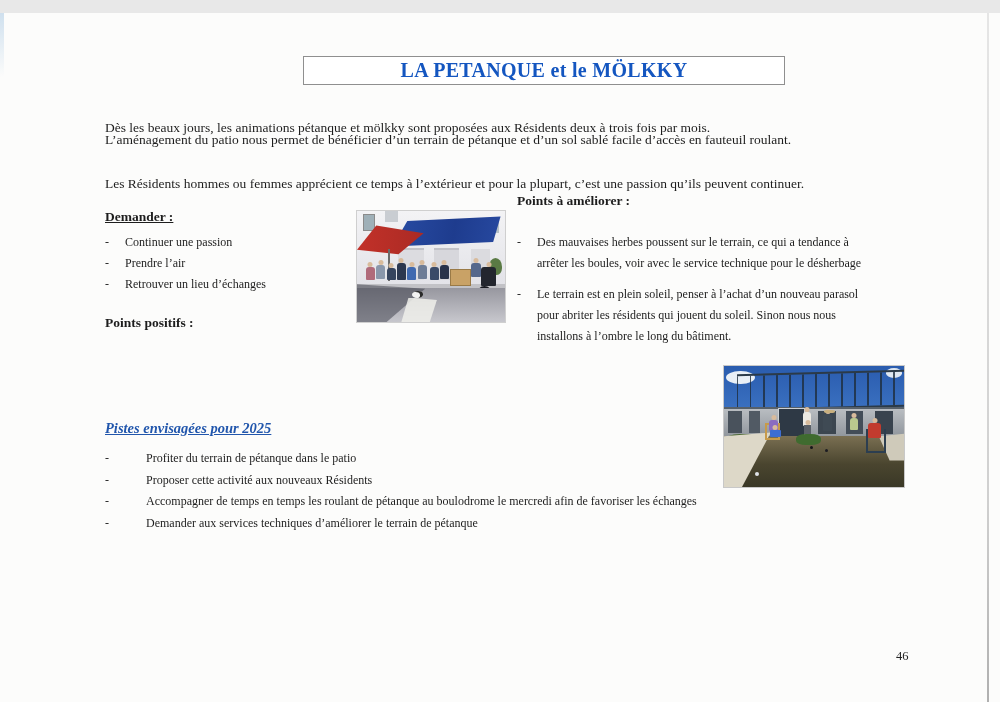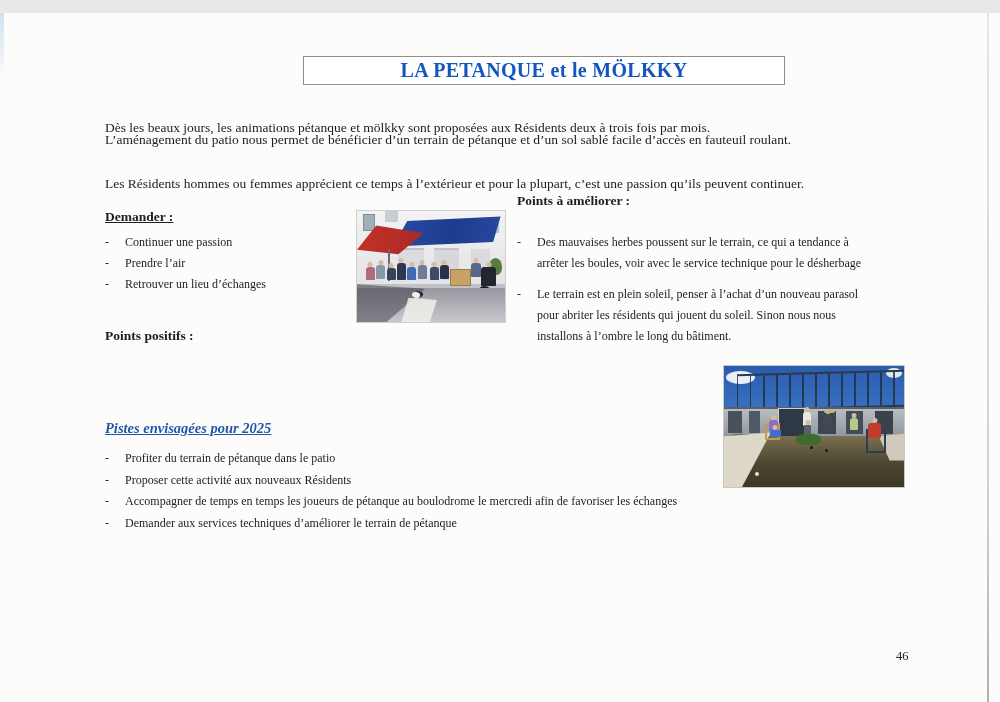--- a/index.html
+++ b/index.html
@@ -17,33 +17,33 @@
   .title-text{
     font-size:20px;font-weight:bold;color:#1456c0;letter-spacing:.3px;
     white-space:nowrap;
   }
   
   .intro{position:absolute;left:105px;width:830px;margin:0;font-size:13.5px;line-height:16px;}
   .i1{top:107px;} .i2{top:119px;} .i3{top:163px;}
   .h{position:absolute;margin:0;font-size:13.5px;font-weight:bold;color:#1d1d1d;}
   .h-obj{left:105px;top:196px;text-decoration:underline;}
   .h-amel{left:517px;top:180px;}
-  .h-pos{left:105px;top:315px;}
+  .h-pos{left:105px;top:302px;}
   .h-pistes{left:105px;top:407px;color:#2156ac;font-style:italic;font-size:14.5px;text-decoration:underline;}
   .list{position:absolute;font-size:12px;}
   .li{display:flex;align-items:flex-start;line-height:21px;}
   .dash{flex:0 0 20px;}
   .dash::before{content:"-";}
   .list-obj{left:105px;top:219px;}
   .list-amel{left:517px;top:219px;width:366px;}
   .list-amel .li{margin-bottom:10px;}
   .list-pos{left:105px;top:324px;width:420px;}
   .list-pos .li{margin-bottom:8px;}
   .list-pistes{left:105px;top:435px;width:815px;}
-  .list-pistes .li{line-height:21.6px;}
+  .list-pistes .li{line-height:21.6px;gap:21px;}
   .page-number{position:absolute;left:896px;top:636px;font-size:12.5px;color:#222;}
   
   .scan-bottom{position:absolute;left:36px;right:0;top:695px;height:3px;
     background:linear-gradient(90deg,rgba(150,150,150,0),#909090 18%,#7d7d7d 65%,#b3b3b3);}
   .scan-right{position:absolute;left:987px;top:0;width:2px;height:702px;
     background:linear-gradient(180deg,#e0e0e0,#c4c4c4 70%,#9a9a9a);opacity:.8;}
   .scan-left{position:absolute;left:0;top:0;width:4px;height:64px;
     background:linear-gradient(180deg,#cfe0ee,rgba(255,255,255,0));}
   
   .photo1{position:absolute;left:356px;top:197px;width:148px;height:111px;
@@ -158,21 +158,21 @@
     <div class="li">
         <span class="dash"></span>
         <span class="txt">Profiter du terrain de pétanque dans le patio</span>
       </div>
     <div class="li">
         <span class="dash"></span>
         <span class="txt">Proposer cette activité aux nouveaux Résidents</span>
       </div>
     <div class="li">
         <span class="dash"></span>
-        <span class="txt">Accompagner de temps en temps les joueurs de pétanque au boulodrome le mercredi afin de favoriser les échanges</span>
+        <span class="txt">Accompagner de temps en temps les roulant de pétanque au boulodrome le mercredi afin de favoriser les échanges</span>
       </div>
     <div class="li">
         <span class="dash"></span>
         <span class="txt">Demander aux services techniques d’améliorer le terrain de pétanque</span>
       </div>
   </div>
 
   <div class="photo1">
     <div class="p1-wall"></div>
     <div class="p1-win1"></div>

